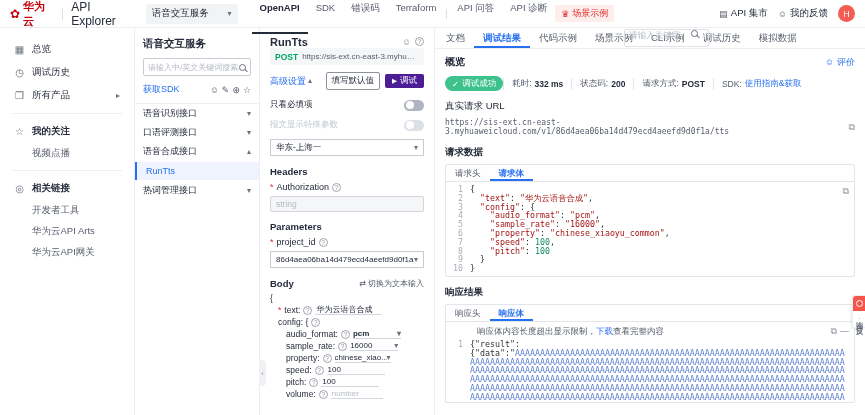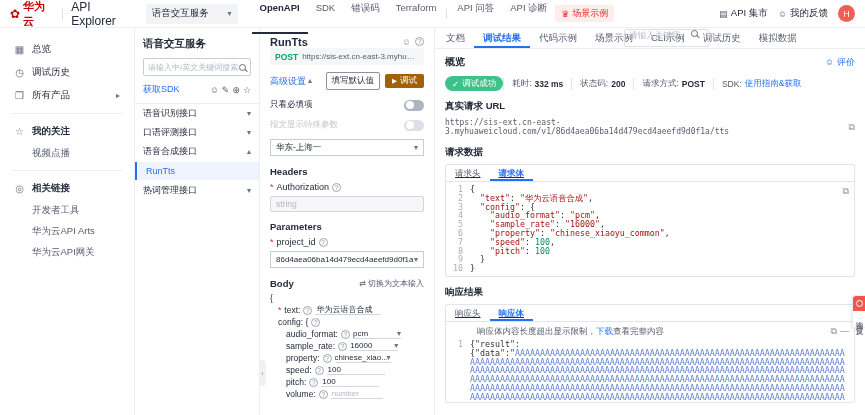--- a/index.html
+++ b/index.html
@@ -54,21 +54,21 @@
   .p3-head { display:flex; align-items:center; }
   .p3-title { font-weight:bold; font-size:11px; }
   .p3-hicons { margin-left:auto; display:flex; gap:4px; color:#8a8e99; font-size:9px; }
   .p3-sub { font-weight:bold; font-size:10px; margin:3px 0 6px 0; }
   .url-pill { background:#f5f6f8; border-radius:2px; height:17px; display:flex; align-items:center; gap:4px; padding:0 5px; margin-bottom:7px; }
   .method { color:#00a865; font-weight:bold; font-size:8.5px; }
   .url-short { color:#575d6c; font-size:8px; white-space:nowrap; overflow:hidden; text-overflow:ellipsis; }
   .p3-actions { display:flex; align-items:center; margin-bottom:9px; }
   .adv { color:#256ff1; font-size:9px; cursor:pointer; display:flex; gap:2px; align-items:center; }
   .btn-outline { margin-left:auto; border:1px solid #8d9199; border-radius:2px; font-size:8.5px; padding:2px 5px; cursor:pointer; background:#fff; white-space:nowrap; }
-  .btn-debug { background:#a16207; color:#fff; border-radius:2px; font-size:8.5px; padding:1px 7px; margin-left:5px; cursor:pointer; display:flex; gap:3px; align-items:center; white-space:nowrap; }
+  .btn-debug { background:#4c1d95; color:#fff; border-radius:2px; font-size:8.5px; padding:1px 7px; margin-left:5px; cursor:pointer; display:flex; gap:3px; align-items:center; white-space:nowrap; }
   .toggle-row { display:flex; align-items:center; margin-bottom:8px; }
   .toggle-row .tl { font-size:8.5px; }
   .switch { margin-left:auto; width:20px; height:11px; border-radius:6px; background:#aeb4c0; position:relative; cursor:pointer; flex:none; }
   .switch::after { content:""; position:absolute; left:1.5px; top:1.5px; width:8px; height:8px; background:#fff; border-radius:50%; }
   .toggle-row.disabled .tl { color:#c3c7d0; }
   .toggle-row.disabled .switch { background:#dde0e6; }
   .sel { border:1px solid #c8ccd6; border-radius:0; height:17px; display:flex; align-items:center; padding:0 5px; cursor:pointer; background:#fff; }
   .sel .v { flex:1; font-size:8.5px; white-space:nowrap; overflow:hidden; text-overflow:ellipsis; }
   .region { margin-bottom:10px; }
   .sec-title { font-weight:bold; font-size:9.5px; margin-bottom:5px; }
@@ -98,26 +98,26 @@
   .rp-body { padding:6px 10px 12px 10px; }
   .ov-row { display:flex; align-items:center; }
   .ov-title { font-weight:bold; font-size:10px; }
   .rate { margin-left:auto; color:#256ff1; font-size:9px; display:flex; gap:3px; align-items:center; cursor:pointer; }
   .status-row { display:flex; align-items:center; margin:7px 0 9px 0; font-size:8.5px; color:#575d6c; }
   .badge { background:#3ec28b; color:#fff; border-radius:8px; padding:1.5px 7px; font-size:8.5px; display:flex; gap:3px; align-items:center; white-space:nowrap; }
   .metric { display:flex; gap:3px; align-items:center; padding:0 8px; border-left:1px solid #e3e5ea; white-space:nowrap; }
   .metric:first-of-type { border-left:none; margin-left:8px; padding-left:0; }
   .metric b { color:#252b3a; }
   .metric .link { color:#256ff1; cursor:pointer; }
-  .real-title { font-weight:bold; font-size:9.5px; margin-bottom:5px; }
+  .real-title { font-weight:normal; font-size:9.5px; margin-bottom:5px; }
   .real-url { font-family:"DejaVu Sans Mono",monospace; font-size:8px; color:#575d6c; display:flex; gap:4px; align-items:center; margin-bottom:10px; }
   .copy-ic { color:#8a8e99; cursor:pointer; font-size:9px; }
   .sec-h { font-weight:bold; font-size:9.5px; margin:4px 0 5px 0; }
   .code-box { border:1px solid #e3e5ea; border-radius:2px; margin-bottom:9px; position:relative; }
-  .cb-tabs { display:flex; border-bottom:1px solid #e3e5ea; height:17px;text-decoration:underline; }
+  .cb-tabs { display:flex; border-bottom:1px solid #e3e5ea; height:17px; }
   .cb-tab { padding:0 9px; font-size:8.5px; color:#575d6c; line-height:16px; cursor:pointer; }
   .cb-tab.active { color:#256ff1; font-weight:bold; border-bottom:2px solid #256ff1; }
   .code-area { padding:3px 0 3px 0; font-family:"DejaVu Sans Mono",monospace; font-size:8.3px; line-height:8.8px; }
   .cl { display:flex; }
   .cl .ln { width:24px; text-align:right; padding-right:7px; color:#a8adb8; flex:none; user-select:none; }
   .cl .ct { white-space:pre; }
   .jk { color:#a31515; } .js { color:#a31515; } .jn { color:#0e8c5a; } .jp { color:#333; }
   .cb-icons { position:absolute; top:21px; right:5px; display:flex; gap:3px; color:#8a8e99; font-size:9px; }
   .cb-icons span { cursor:pointer; }
   .notice { font-size:8.5px; color:#575d6c; padding:4px 0 2px 31px; }
@@ -313,21 +313,21 @@
         <span class="help">?</span>
         <input class="u-inp" style="width: 66px;" value="华为云语音合成">
       </div>
       <div class="tree-row ind1">
         <span>config: {</span>
         <span class="help">?</span>
       </div>
       <div class="tree-row ind2">
         <span>audio_format:</span>
         <span class="help">?</span>
-        <span class="u-sel" style="width:48px;">
+        <span class="u-sel" style="width:48px;font-weight:bold;">
           <span class="v">pcm</span>
           <span class="caret">▾</span>
         </span>
       </div>
       <div class="tree-row ind2">
         <span>sample_rate:</span>
         <span class="help">?</span>
         <span class="u-sel" style="width:48px;">
           <span class="v">16000</span>
           <span class="caret">▾</span>

